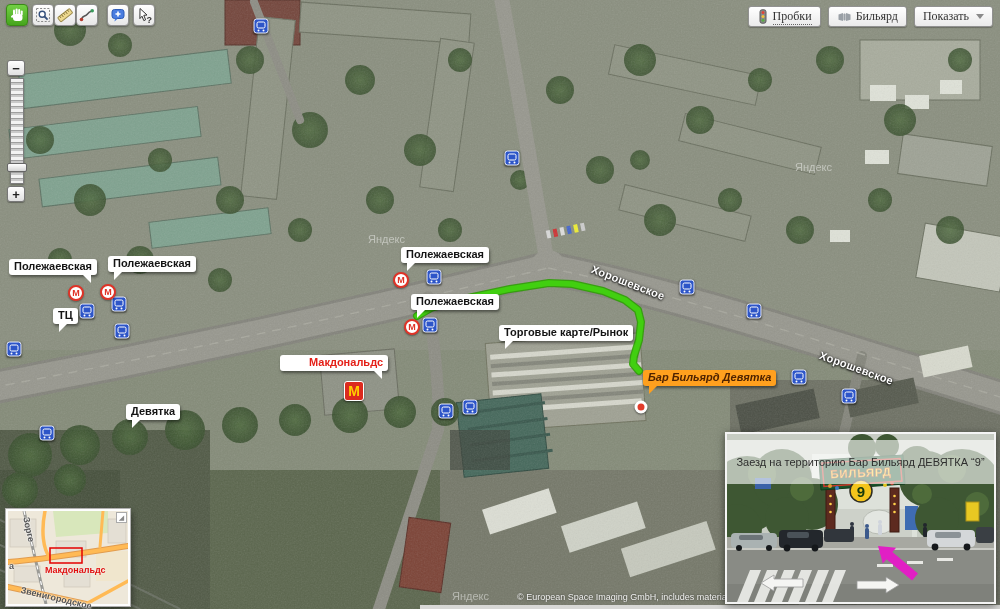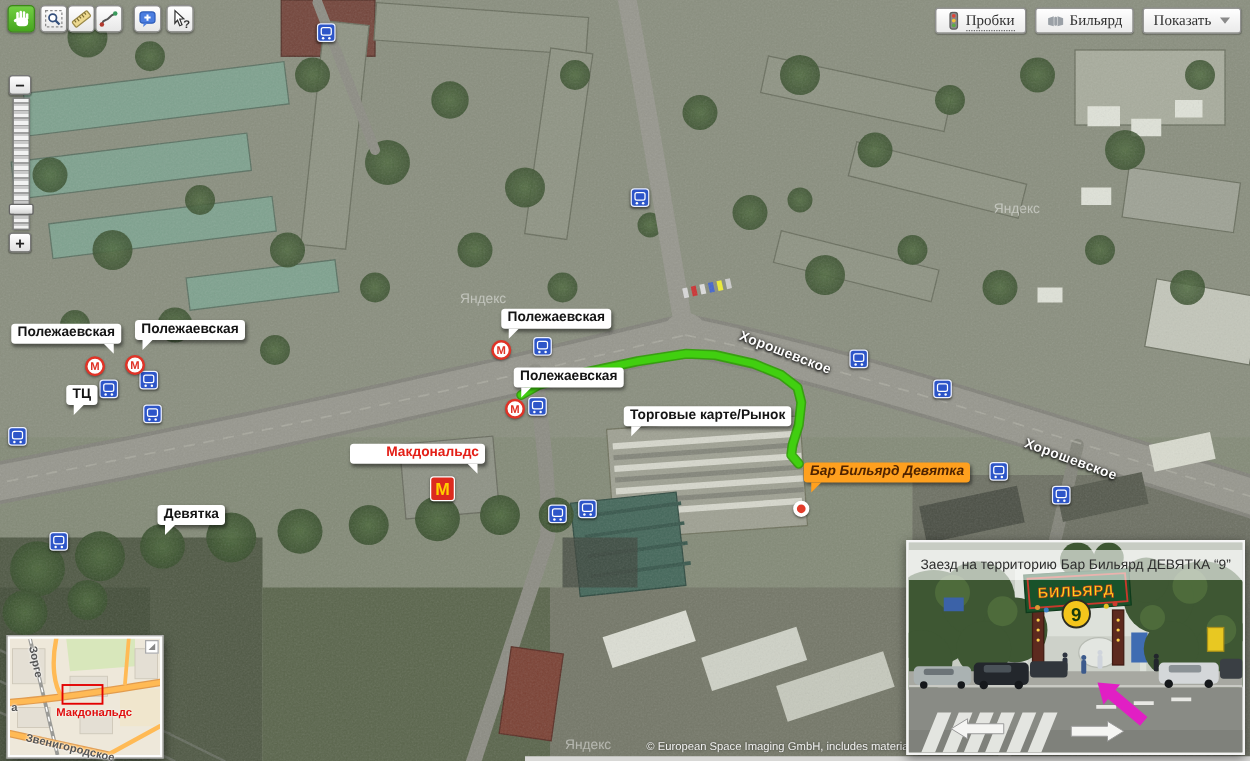--- a/index.html
+++ b/index.html
@@ -80,21 +80,21 @@
         text-shadow:0 0 2px #fff,0 0 2px #fff;transform-origin:left top}
   .mm-district{position:absolute;left:37px;top:54px;color:#e01010;font-size:9px;font-weight:bold;
         text-shadow:0 0 2px #fff;white-space:nowrap}
   .mm-collapse{position:absolute;top:1px;right:1px;width:11px;height:11px;background:#fff;
         border:1px solid #aaa;font-size:7px;line-height:10px;text-align:center;color:#888;padding:0;cursor:pointer}
 
   
   .photo{position:absolute;left:725px;top:432px;z-index:30;width:267px;height:168px;
         border:2px solid #f4f4f4;box-shadow:0 2px 8px rgba(0,0,0,.5);background:#c7ccc3;cursor:pointer}
   .photo-caption{position:absolute;left:0;right:0;top:6px;z-index:2;background:rgba(255,255,255,.62);
-        color:#2e2e2e;font-size:11px;text-align:center;padding:6px 0;white-space:nowrap}
+        color:#2e2e2e;font-size:11px;text-align:center;padding:16px 0;white-space:nowrap}
 </style>
 </head>
 <body>
 
 <div class="stage">
 
   <div>
   <svg class="sat" width="1000" height="609" viewBox="0 0 1000 609">
     <defs>
       <filter id="gr">

